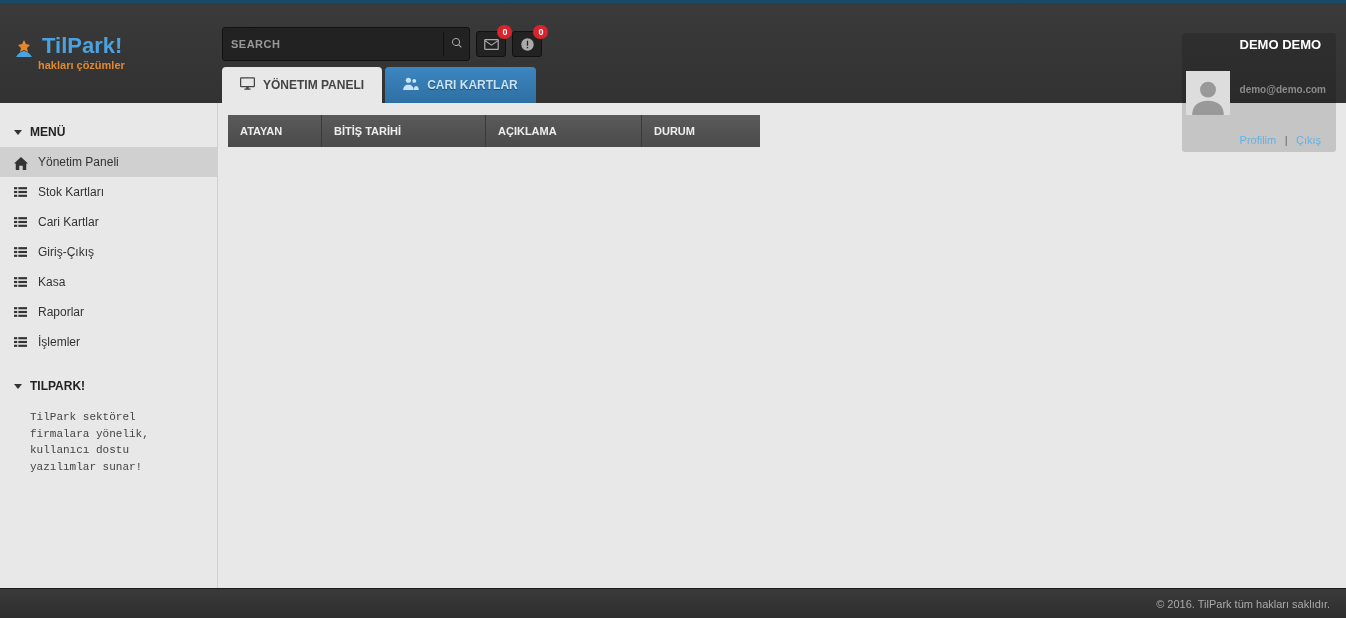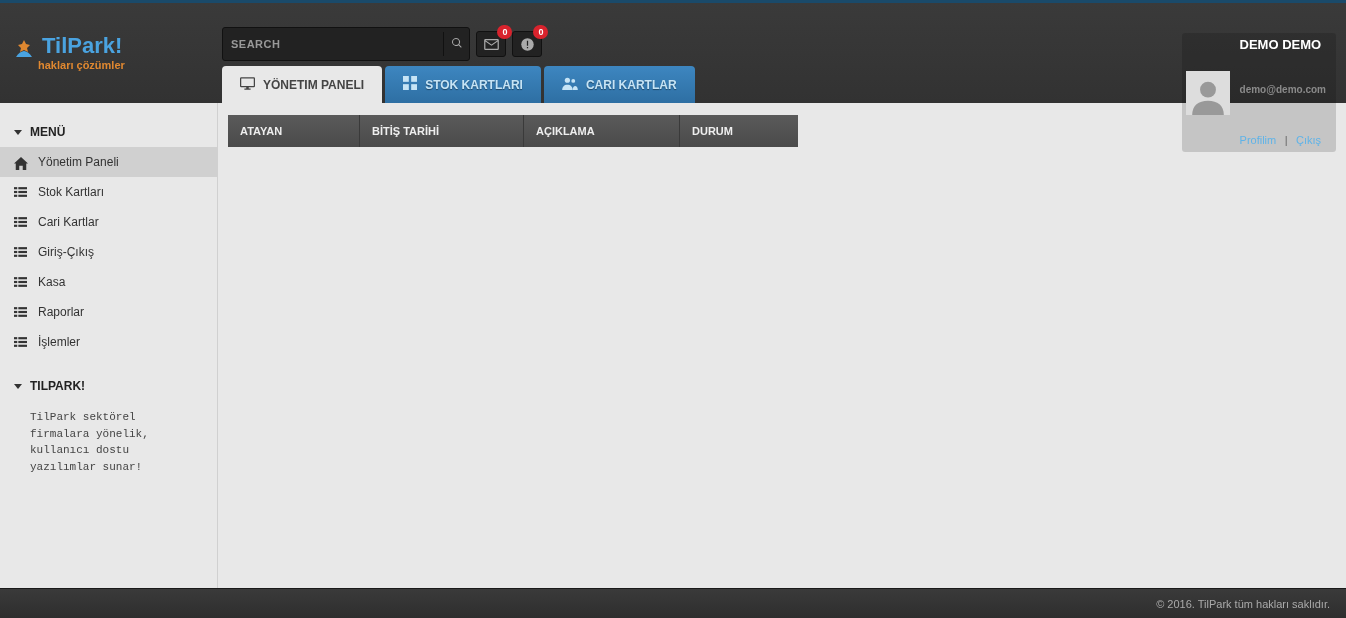--- a/index.html
+++ b/index.html
@@ -122,29 +122,20 @@
   </div>
 
   <div class="tabs" id="tabs">
       <div class="tab active">
         <span class="ti"><svg width="15" height="13" viewBox="0 0 24 20">
             <path d="M2 0h20a2 2 0 012 2v12a2 2 0 01-2 2h-8v2h3v2H7v-2h3v-2H2a2 2 0 01-2-2V2a2 2 0 012-2zm0 2v12h20V2H2z"></path>
           </svg></span>
         <span>YÖNETIM PANELI</span>
       </div>
       <div class="tab">
-        <span class="ti"><svg width="14" height="14" viewBox="0 0 24 24">
-            <rect x="0" y="0" width="10" height="10"></rect>
-            <rect x="14" y="0" width="10" height="10"></rect>
-            <rect x="0" y="14" width="10" height="10"></rect>
-            <rect x="14" y="14" width="10" height="10"></rect>
-          </svg></span>
-        <span>STOK KARTLARI</span>
-      </div>
-      <div class="tab">
         <span class="ti"><svg width="16" height="13" viewBox="0 0 24 20">
             <circle cx="8" cy="5" r="4"></circle>
             <circle cx="17" cy="6" r="3"></circle>
             <path d="M0 20c0-5 3-8 8-8s8 3 8 8H0z"></path>
             <path d="M16 20c0-4 2-6 4-6s4 2 4 6h-8z"></path>
           </svg></span>
         <span>CARI KARTLAR</span>
       </div>
     </div>
 </div>
@@ -251,21 +242,21 @@
       <div class="side-header">
         <span class="caret-down"></span>
         <span>TILPARK!</span>
       </div>
       <div class="side-text">TilPark sektörel firmalara yönelik, kullanıcı dostu yazılımlar sunar!</div>
     </div>
   </div>
 
   <div class="main">
     <div class="table-head" id="thead">
-        <div class="th" style="width: 132px;">ATAYAN</div>
+        <div class="th" style="width: 94px;">ATAYAN</div>
         <div class="th" style="width: 164px;">BİTİŞ TARİHİ</div>
         <div class="th" style="width: 156px;">AÇIKLAMA</div>
         <div class="th" style="width: 118px;">DURUM</div>
       </div>
   </div>
 
 </div>
 
 <div class="footer">
   <span>© 2016. TilPark tüm hakları saklıdır.</span>

